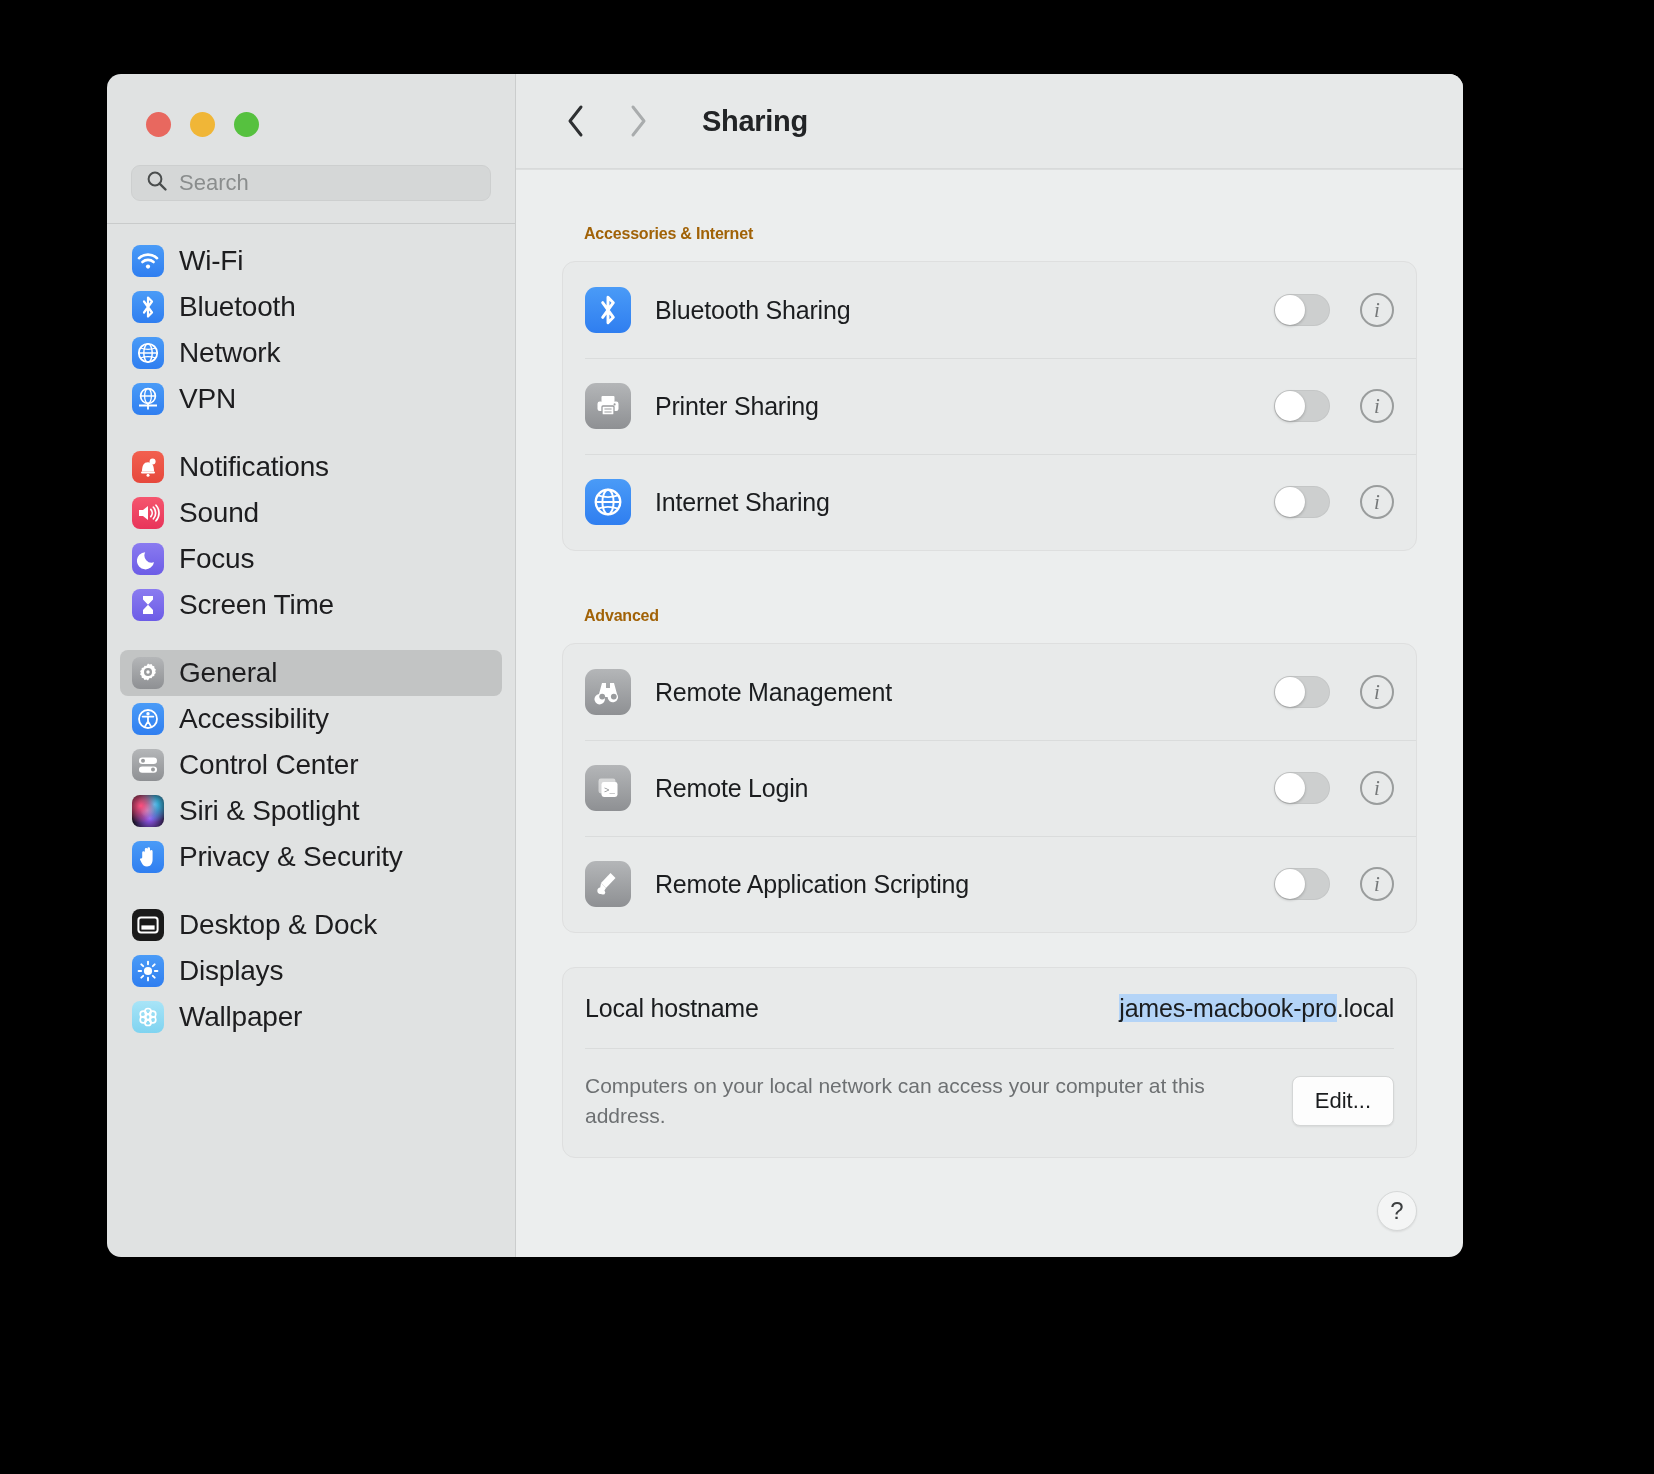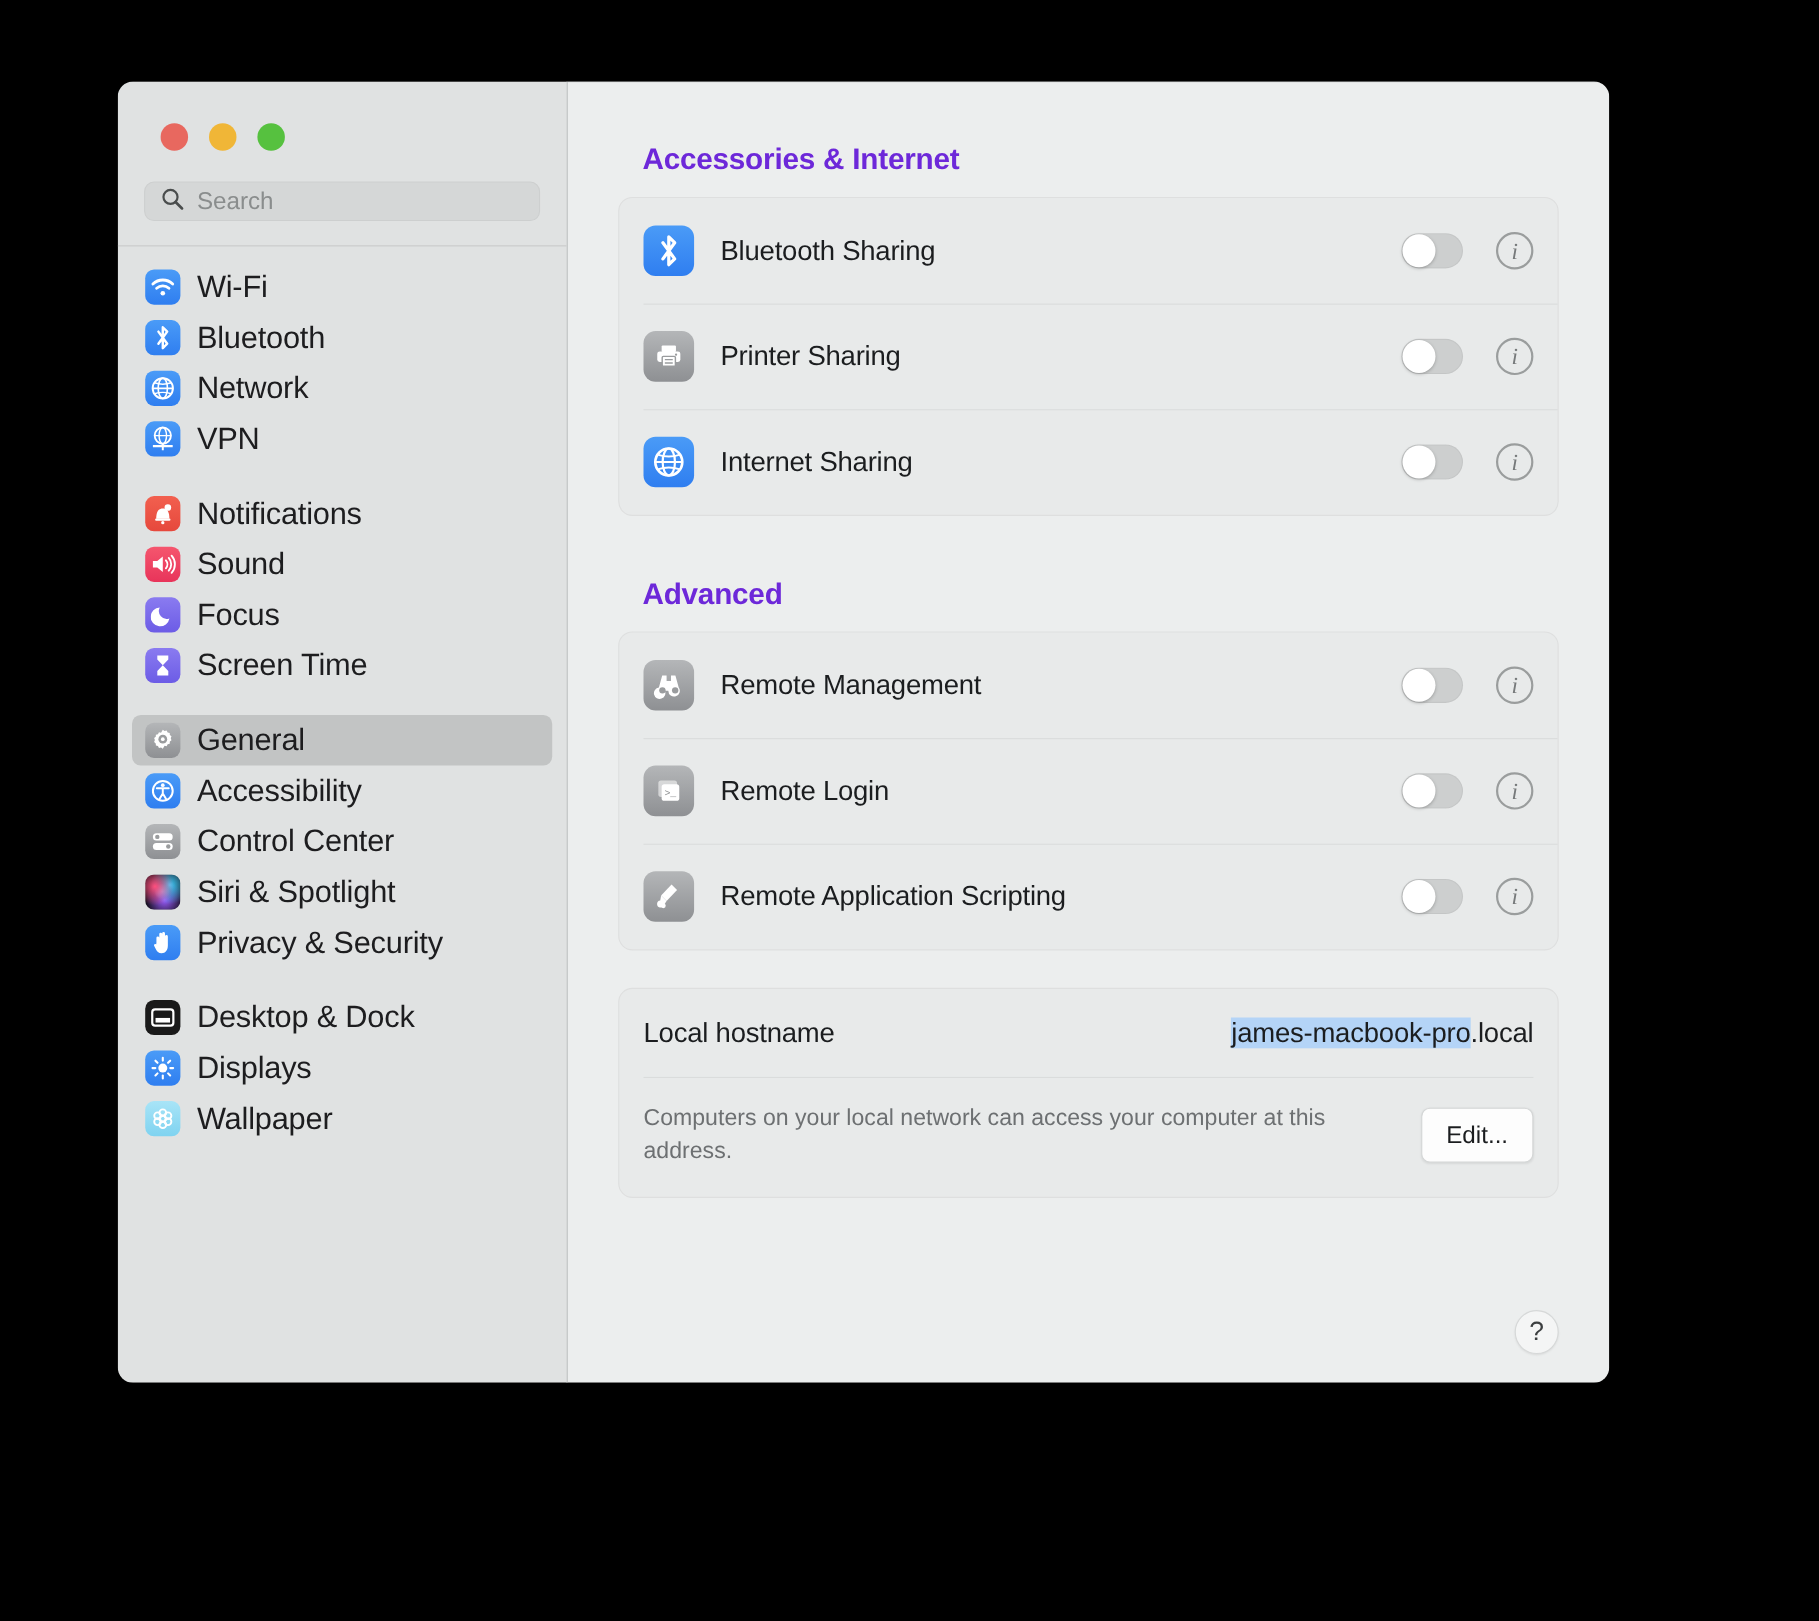--- a/index.html
+++ b/index.html
@@ -152,23 +152,23 @@
   }
 
   .content {
     flex: 1;
     overflow: hidden;
     padding: 0 46px;
     position: relative;
   }
 
   .section-title {
-    font-size: 27px;
+    font-size: 16px;
     font-weight: bold;
-    color: #6d28d9;
+    color: #a16207;
     margin: 56px 0 18px 22px;
     letter-spacing: -0.2px;
   }
 
   .card {
     background: #e8eaea;
     border: 1px solid #dedfdf;
     border-radius: 13px;
   }
 
@@ -513,20 +513,33 @@
           </div>
           <span class="nav-label">Wallpaper</span>
         </div>
       </div>
 
     </div>
   </div>
 
   <div class="main">
 
+    <div class="toolbar">
+      <div class="chev">
+        <svg width="20" height="34" viewBox="0 0 20 34">
+          <polyline points="15,3 4,17 15,31" fill="none" stroke="#2e3032" stroke-width="3" stroke-linecap="round" stroke-linejoin="round"></polyline>
+        </svg>
+      </div>
+      <div class="chev">
+        <svg width="20" height="34" viewBox="0 0 20 34">
+          <polyline points="5,3 16,17 5,31" fill="none" stroke="#a9acad" stroke-width="3" stroke-linecap="round" stroke-linejoin="round"></polyline>
+        </svg>
+      </div>
+      <div class="page-title">Sharing</div>
+    </div>
 
     <div class="content">
       <div class="scroll-edge"></div>
 
       <div class="section-title">Accessories &amp; Internet</div>
       <div class="card">
 
         <div class="row">
           <div class="row-icon g-blue">
             <svg width="22" height="32" viewBox="0 0 16 24">

